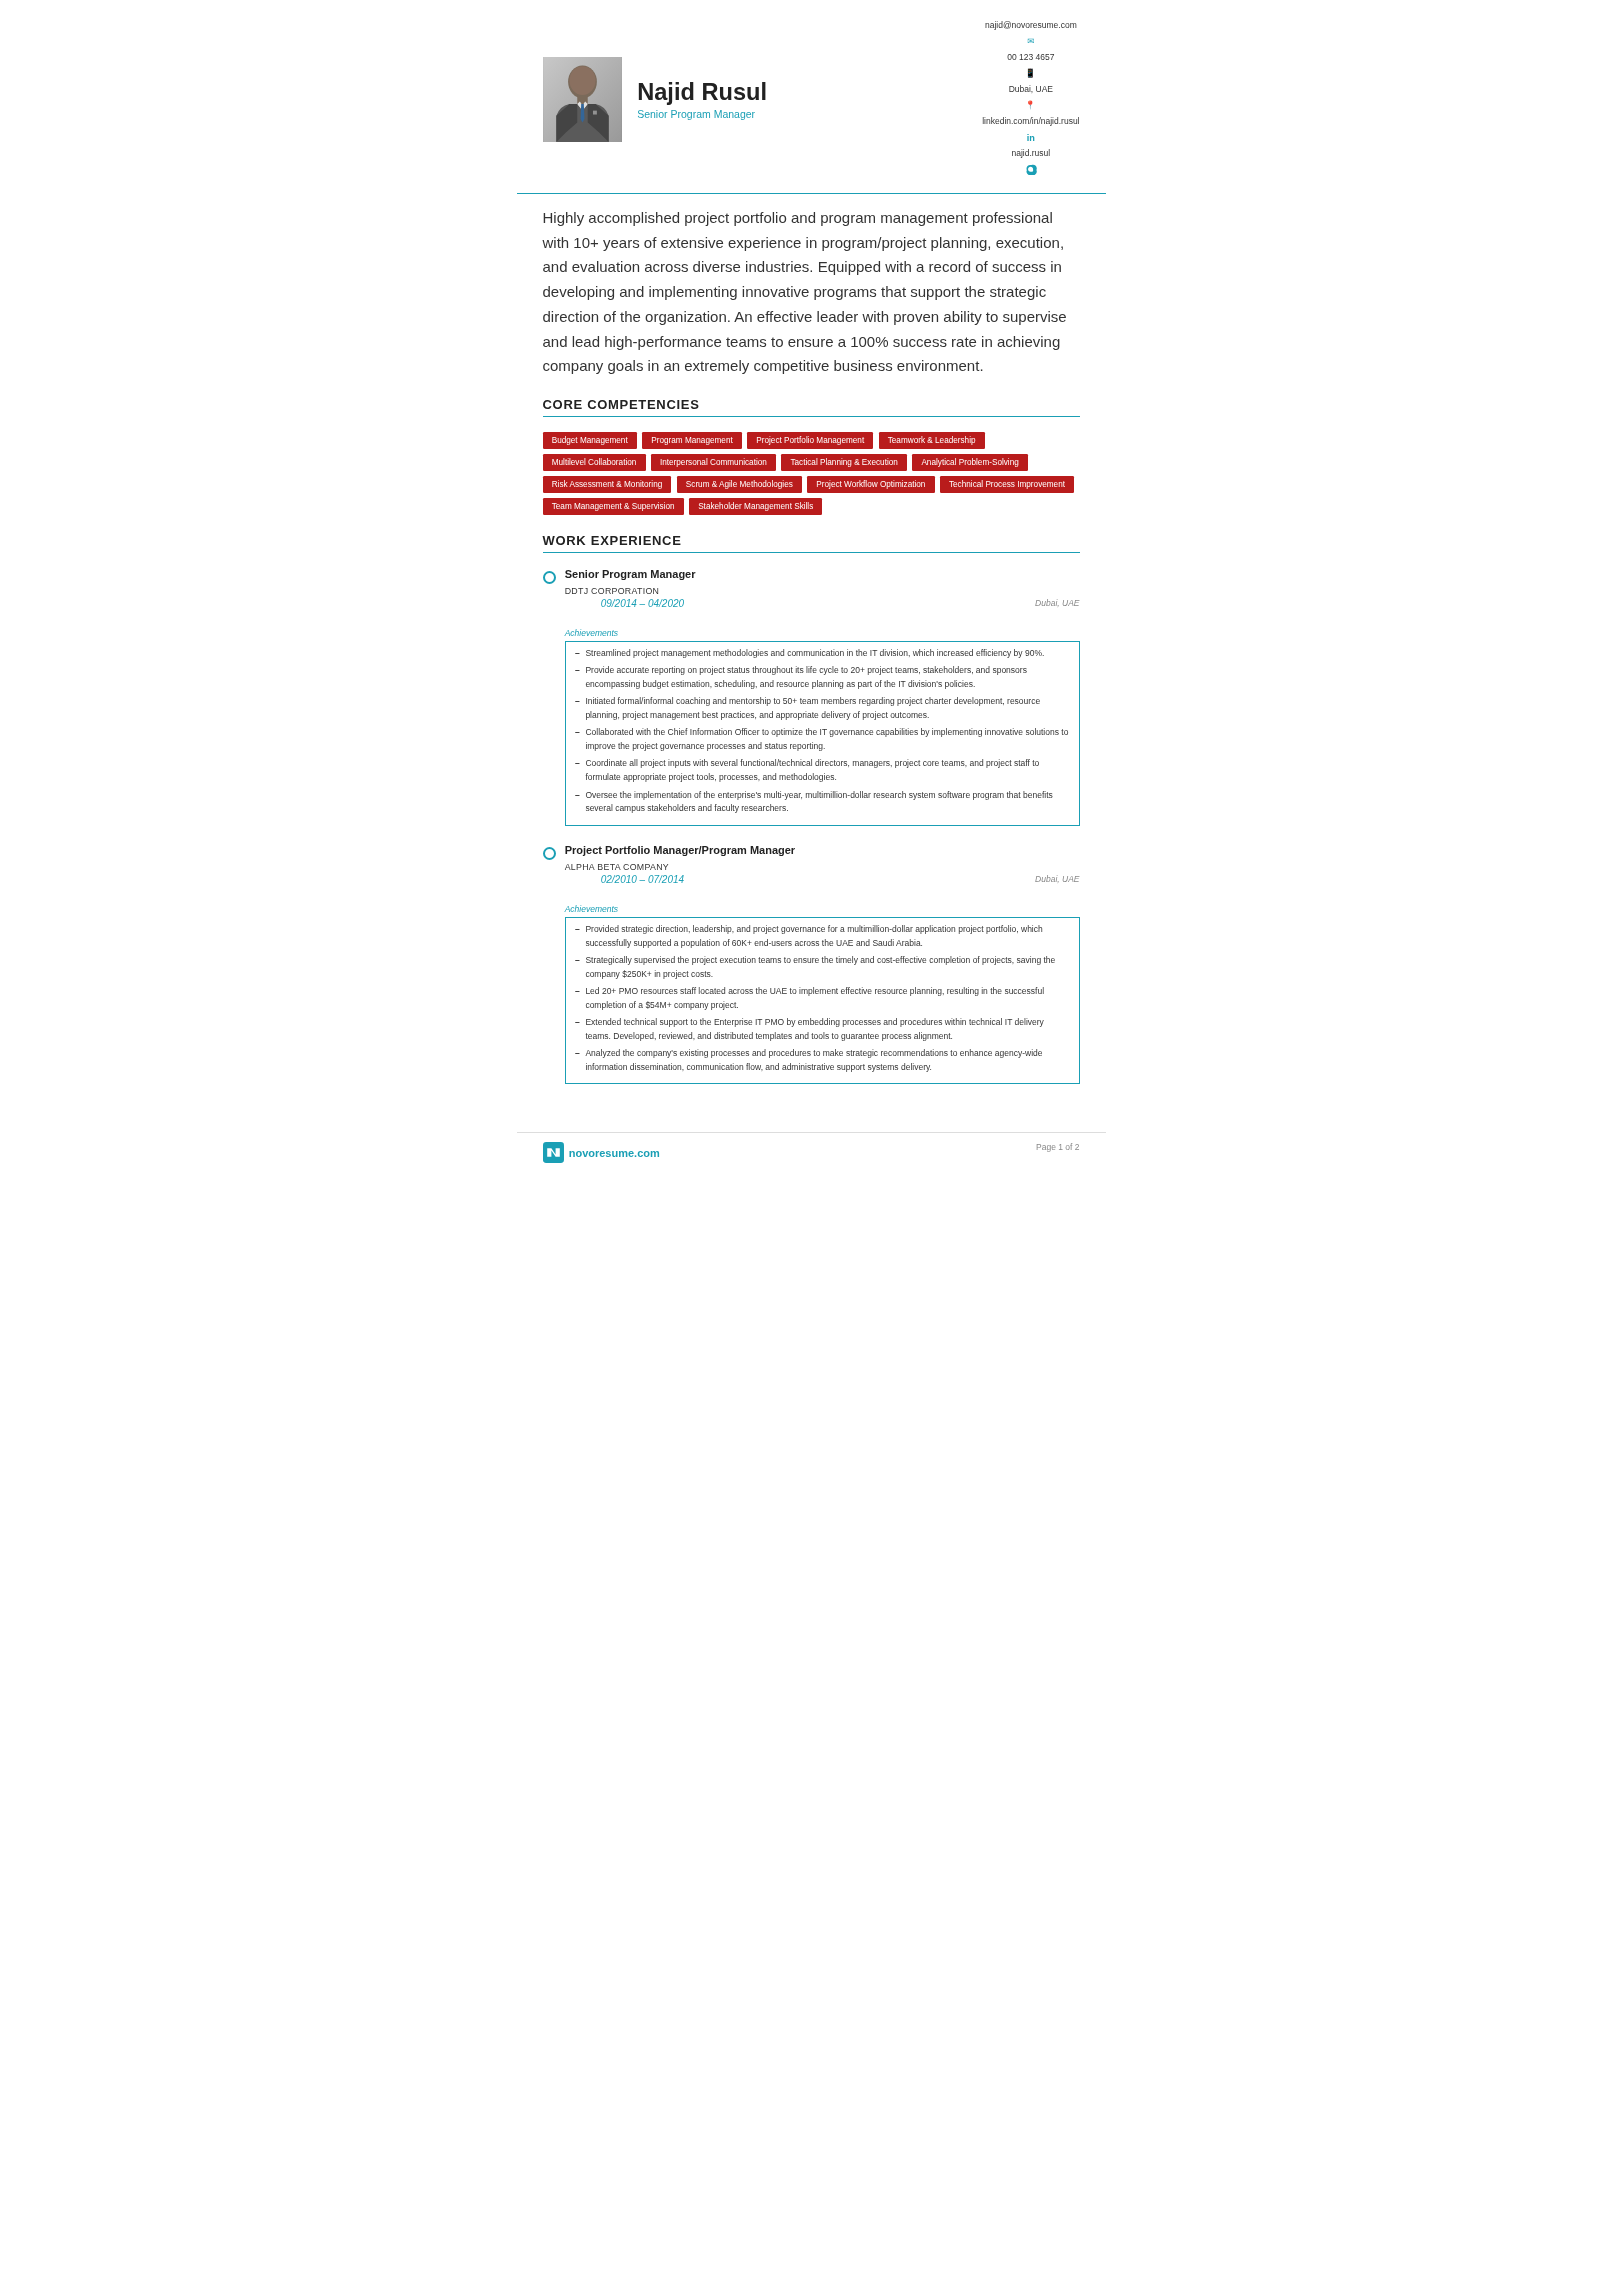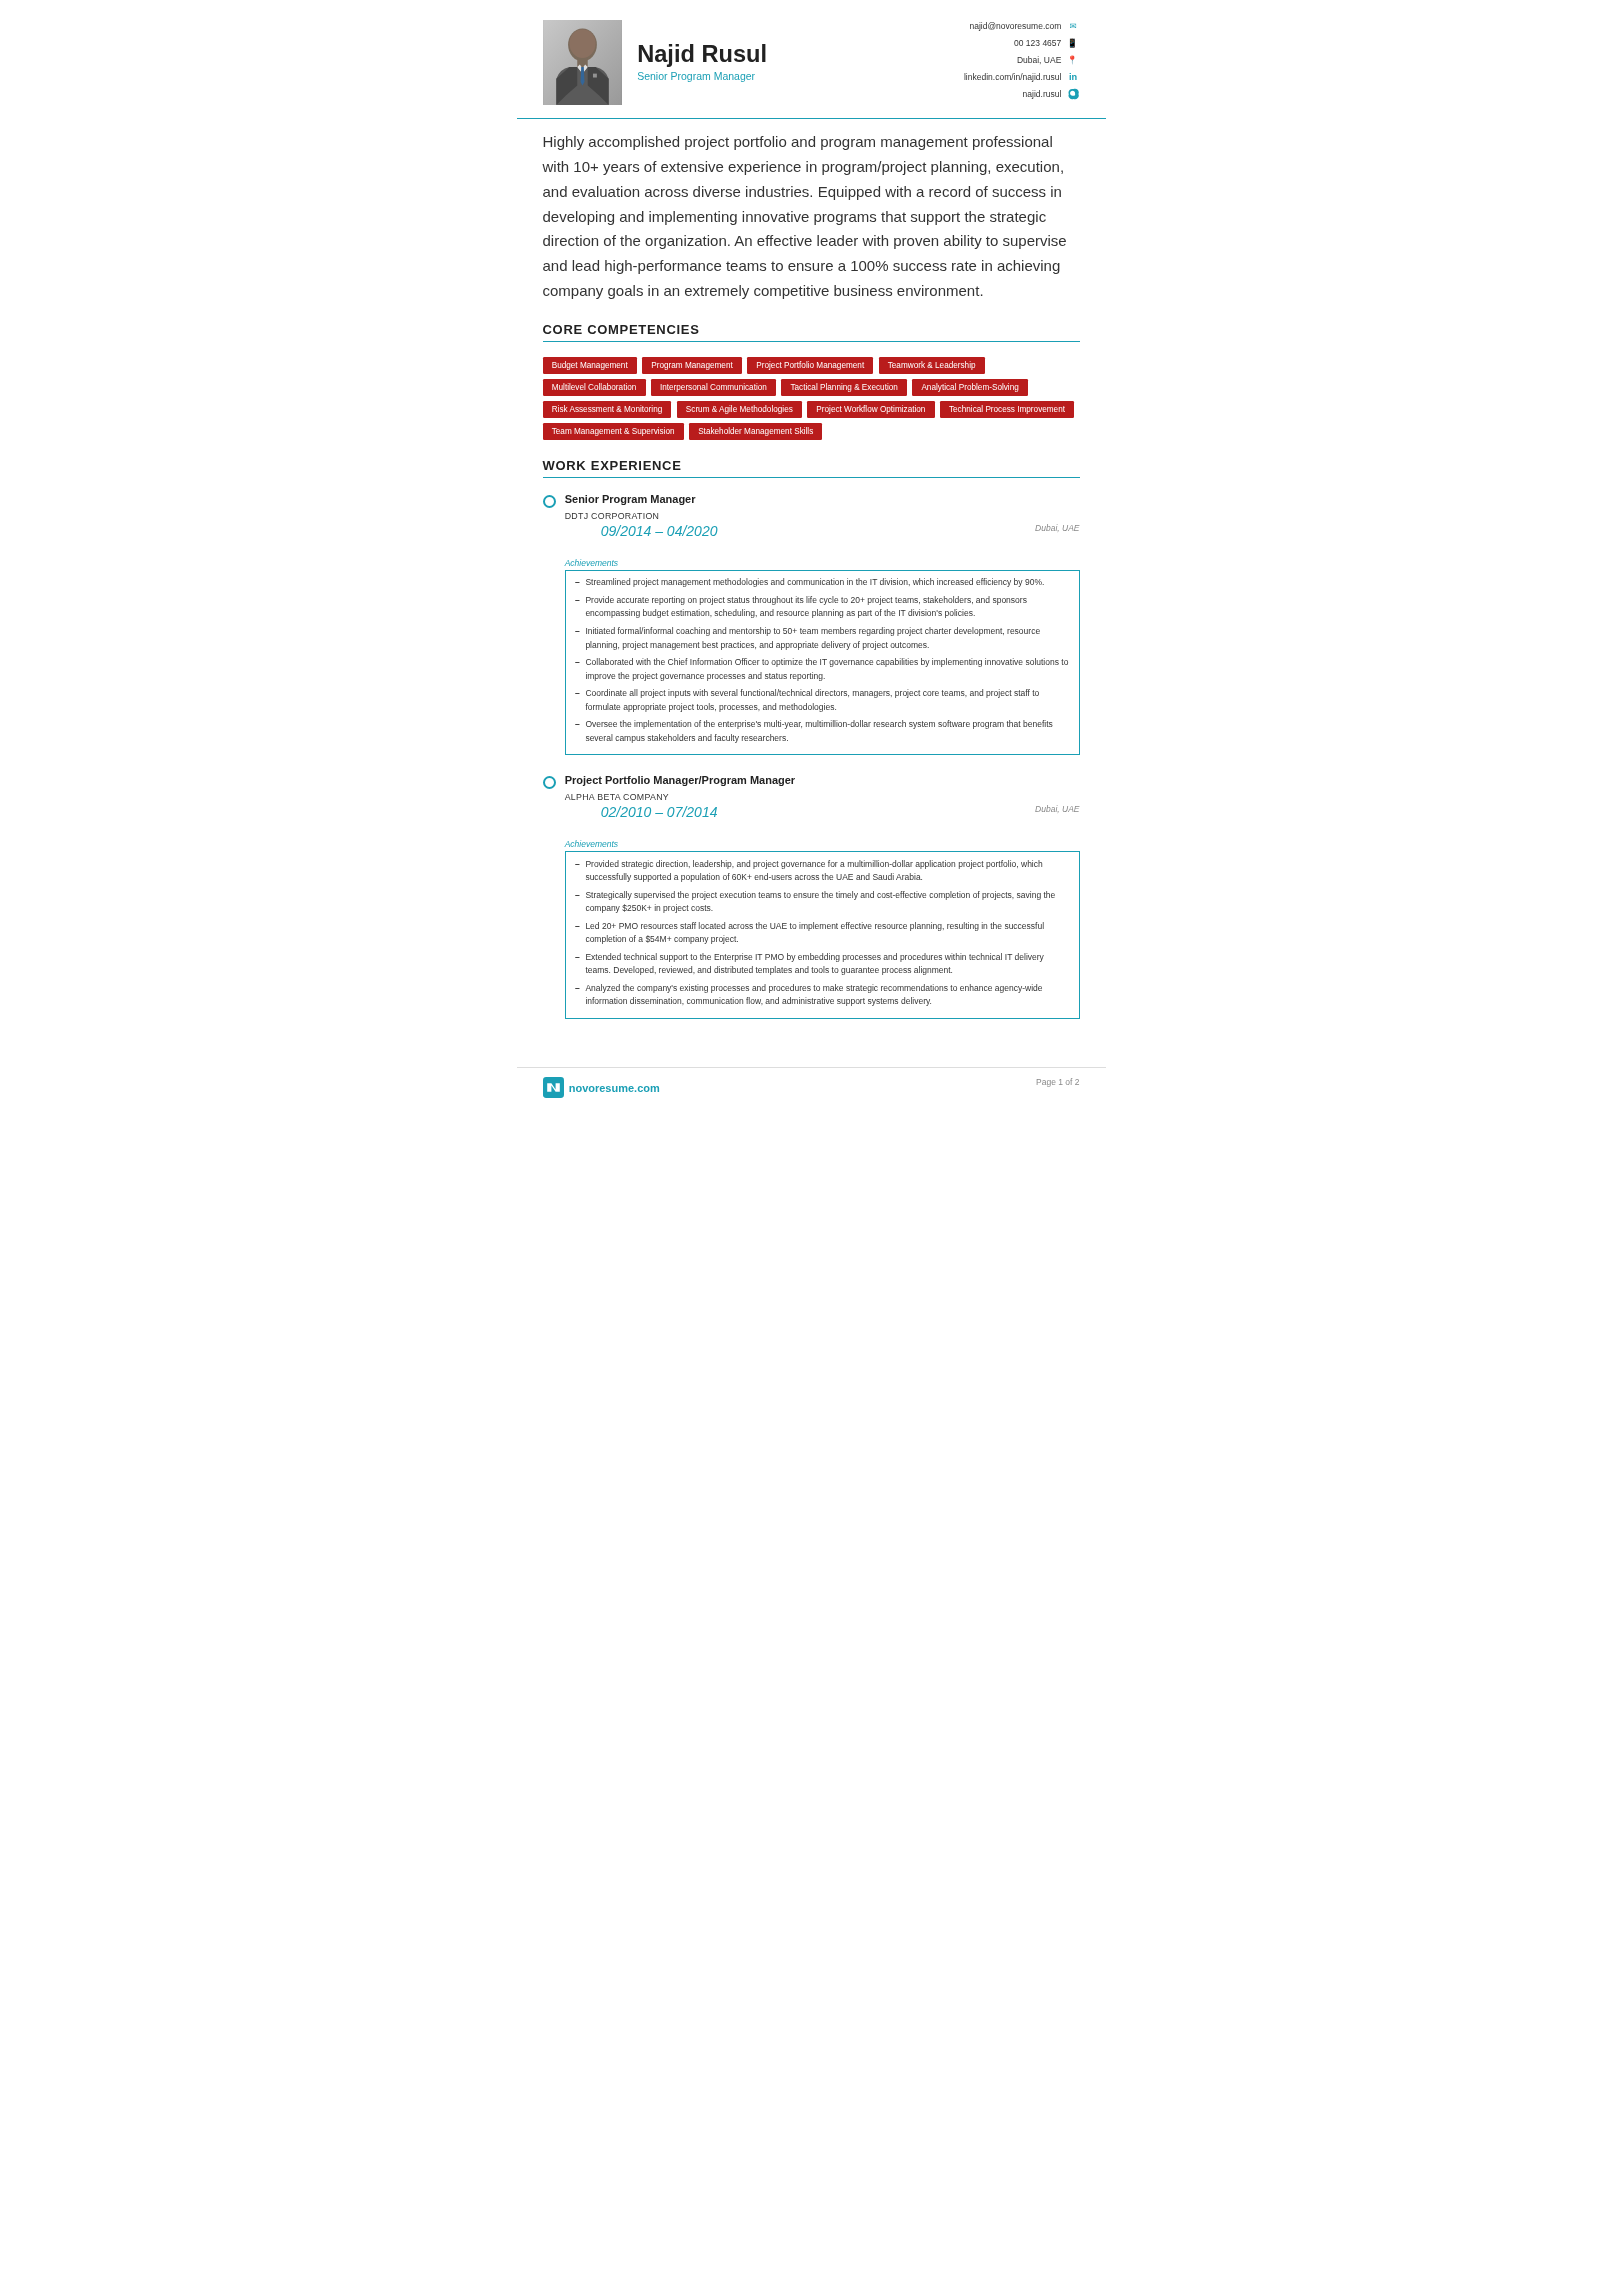--- a/index.html
+++ b/index.html
@@ -54,20 +54,21 @@
       text-align: right;
       font-size: 8.5px;
       color: #333;
     }
     .contact-info .contact-item {
       display: flex;
       align-items: center;
       justify-content: flex-end;
       margin-bottom: 3.9px;
       gap: 5.2px;
+      flex-direction: column;
     }
     .contact-info .contact-item .icon {
       width: 13px;
       height: 13px;
       display: inline-flex;
       align-items: center;
       justify-content: center;
       font-size: 8.5px;
     }
     .icon-email { color: #1a9fb5; }
@@ -158,21 +159,21 @@
       text-transform: uppercase;
       letter-spacing: 0.3px;
       margin-top: 6px;
     }
     .job-meta {
       display: flex;
       justify-content: space-between;
       margin-top: 2px;
     }
     .job-dates {
-      font-size: 14px;
+      font-size: 10px;
       color: #1a9fb5;
       font-style: italic;
       padding-left: 36px;
     }
     .job-location {
       font-size: 8.5px;
       color: #888;
       font-style: italic;
     }
     .achievements-label {

